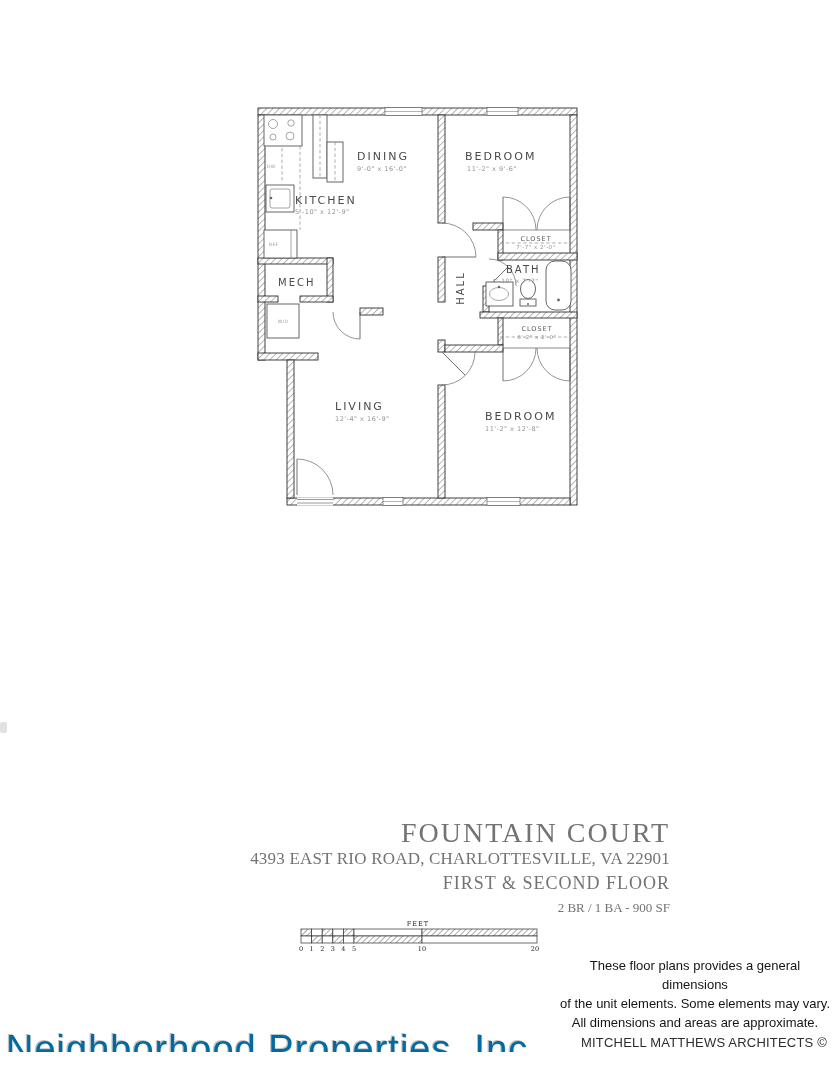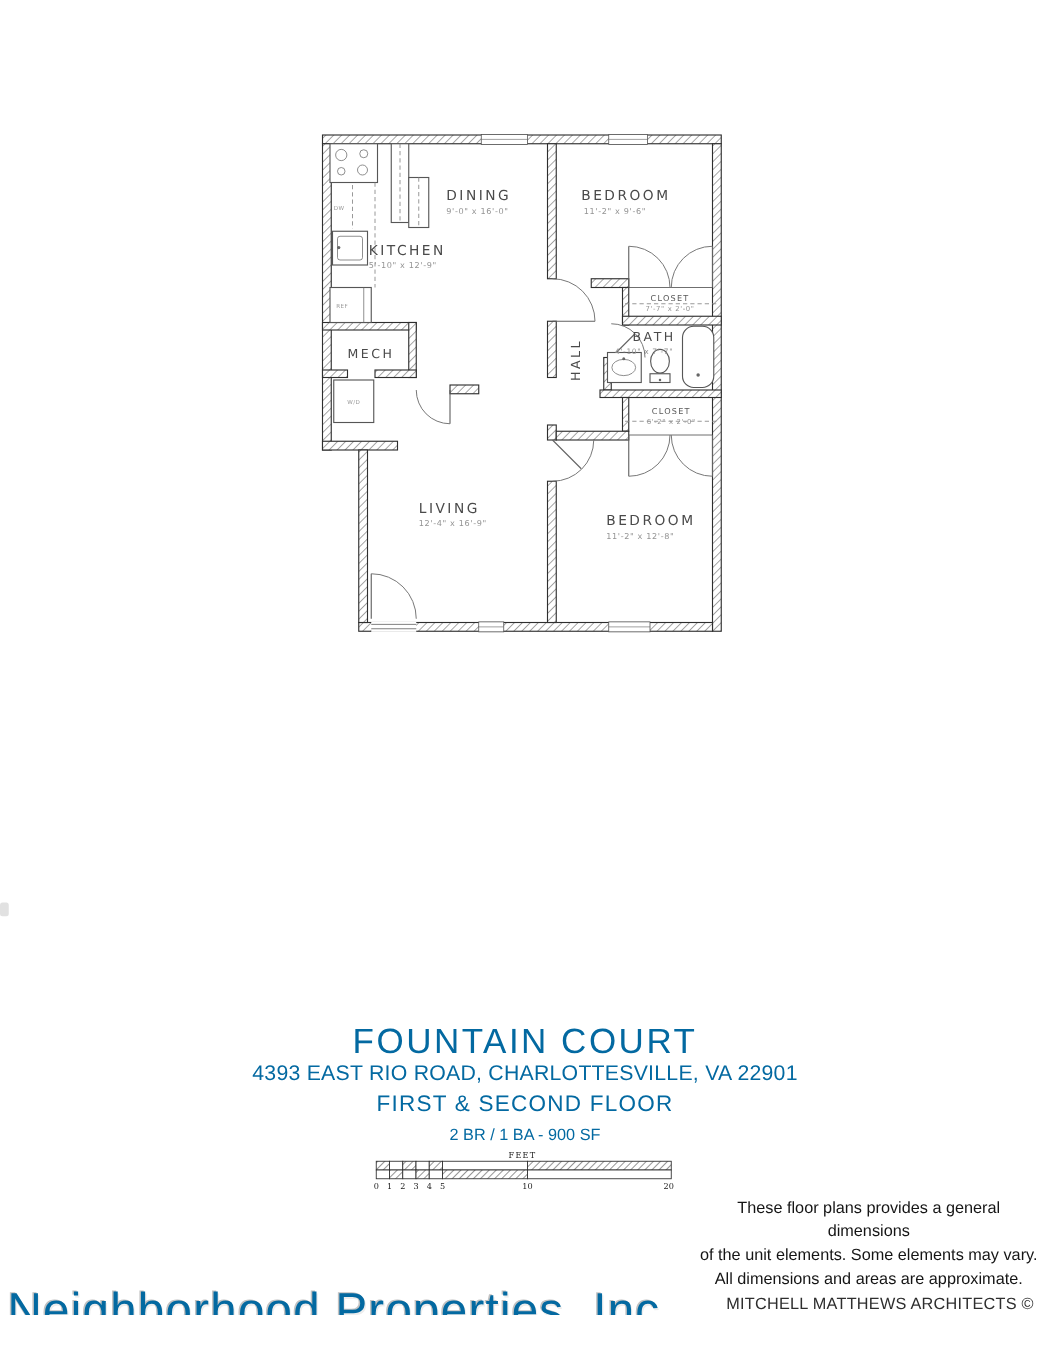--- a/index.html
+++ b/index.html
@@ -16,22 +16,22 @@
   .dash{fill:none;stroke:#8a8a8a;stroke-width:0.7;stroke-dasharray:3.4,2.4;}
   .room-label{font-family:"DejaVu Sans",sans-serif;font-size:11px;letter-spacing:2px;fill:#4a4a4a;}
   .room-label-sm{font-family:"DejaVu Sans",sans-serif;font-size:6.5px;letter-spacing:1px;fill:#5a5a5a;}
   .dims{font-family:"DejaVu Sans",sans-serif;font-size:6.5px;letter-spacing:0.5px;fill:#949494;}
   .fixlabel{font-family:"DejaVu Sans",sans-serif;font-size:4.5px;letter-spacing:0.3px;fill:#9a9a9a;}
   
   #scale-svg{position:absolute;left:293px;top:915px;width:250px;height:42px;}
   .cell{stroke:#2f2f2f;stroke-width:0.7;}
   .scale-text{font-family:"DejaVu Serif","Liberation Serif",serif;font-size:6.5px;fill:#222;}
   
-  #title-block{position:absolute;left:170px;top:818px;width:500px;text-align:center;
-               color:#0369a1;font-family:Liberation Sans, sans-serif;}
+  #title-block{position:absolute;left:170px;top:818px;width:500px;text-align:right;
+               color:#737373;font-family:Liberation Serif, serif;}
   #title-name{font-size:28px;letter-spacing:2px;line-height:30px;}
   #title-address{font-size:17px;letter-spacing:0.2px;line-height:21px;}
   #title-floor{font-size:18px;letter-spacing:1px;line-height:29px;}
   #title-unit{font-size:13px;line-height:20px;}
   
   #disclaimer{position:absolute;left:557px;top:957px;width:276px;text-align:center;
               font-size:13px;line-height:1.45;color:#151515;}
   #disclaimer .credit{font-size:13px;letter-spacing:0.2px;color:#2e2e2e;text-align:right;
                       margin-top:2px;padding-right:6px;}
   

